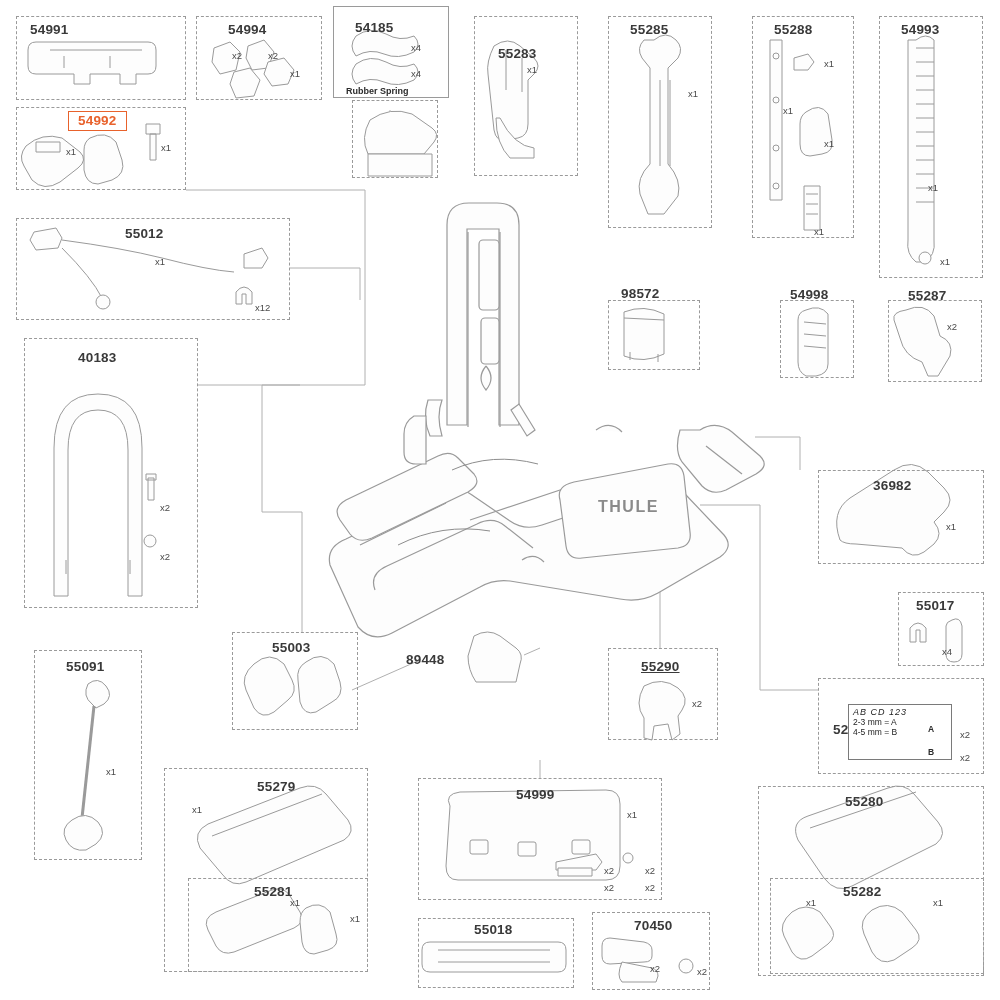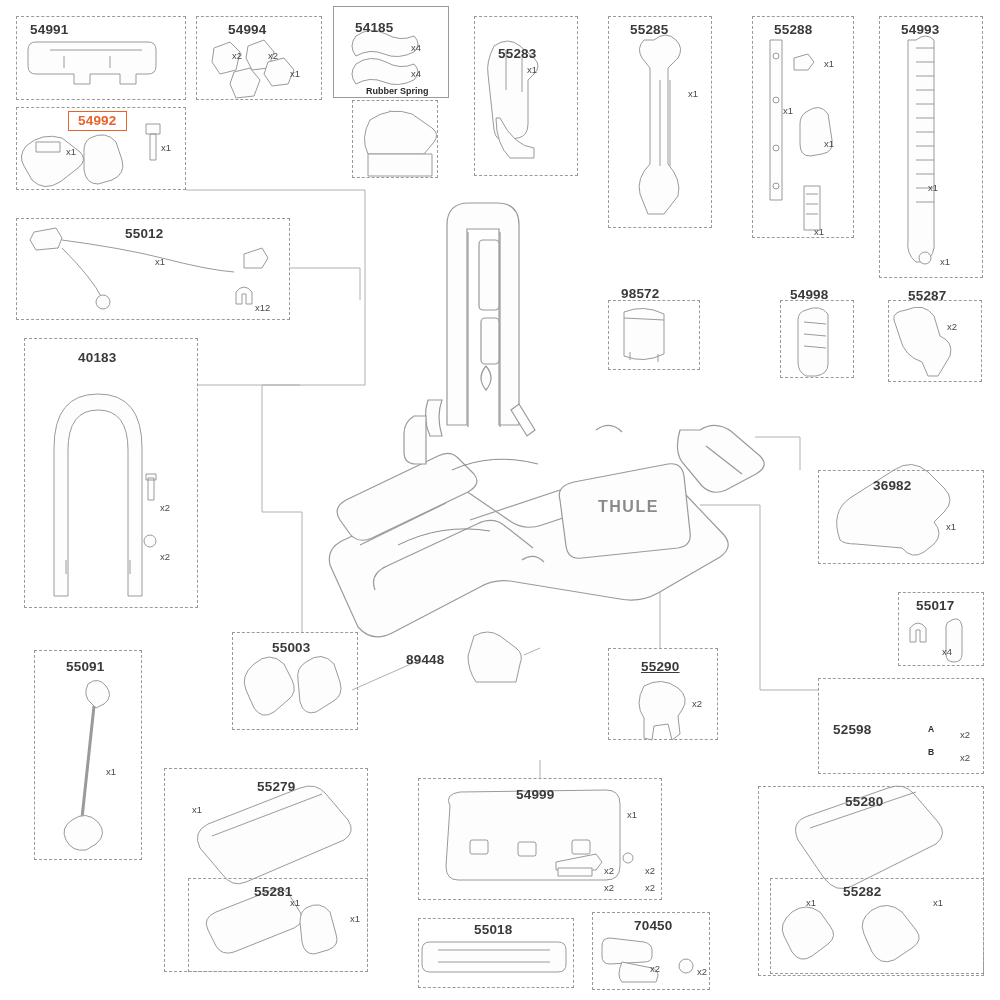--- a/index.html
+++ b/index.html
@@ -224,21 +224,21 @@
   </svg>
 
   <div class="box" style="left:16px;top:16px;width:170px;height:84px;"></div>
   <div class="label" style="left:30px;top:22px;">54991</div>
 
   <div class="box" style="left:196px;top:16px;width:126px;height:84px;"></div>
   <div class="label" style="left:228px;top:22px;">54994</div>
 
   <div class="box solid" style="left:333px;top:6px;width:116px;height:92px;"></div>
   <div class="label" style="left:355px;top:20px;">54185</div>
-  <div class="sub" style="left:346px;top:86px;margin-left:20px;">Rubber Spring</div>
+  <div class="sub" style="left:346px;top:86px;">Rubber Spring</div>
   <div class="box" style="left:352px;top:100px;width:86px;height:78px;"></div>
 
   <div class="box" style="left:474px;top:16px;width:104px;height:160px;"></div>
   <div class="label" style="left:498px;top:22px;margin-top:24px;">55283</div>
 
   <div class="box" style="left:608px;top:16px;width:104px;height:212px;"></div>
   <div class="label" style="left:630px;top:22px;">55285</div>
 
   <div class="box" style="left:752px;top:16px;width:102px;height:222px;"></div>
   <div class="label" style="left:774px;top:22px;">55288</div>
@@ -265,20 +265,25 @@
   <div class="label" style="left:78px;top:350px;">40183</div>
 
   <div class="box" style="left:818px;top:470px;width:166px;height:94px;"></div>
   <div class="label" style="left:873px;top:478px;">36982</div>
 
   <div class="box" style="left:898px;top:592px;width:86px;height:74px;"></div>
   <div class="label" style="left:916px;top:598px;">55017</div>
 
   <div class="box" style="left:818px;top:678px;width:166px;height:96px;"></div>
   <div class="label" style="left:833px;top:684px;margin-top:38px;">52598</div>
+  <div class="plate" style="left:848px;top:704px;width:104px;height:56px;">
+    <div class="pl-top">AB CD 123</div>
+    <div class="pl-row">2-3 mm = A</div>
+    <div class="pl-row">4-5 mm = B</div>
+  </div>
   <div class="mini" style="left:928px;top:724px;font-weight:700;">A</div>
   <div class="mini" style="left:928px;top:747px;font-weight:700;">B</div>
 
   <div class="box" style="left:34px;top:650px;width:108px;height:210px;"></div>
   <div class="label" style="left:66px;top:659px;">55091</div>
 
   <div class="box" style="left:232px;top:632px;width:126px;height:98px;"></div>
   <div class="label" style="left:272px;top:640px;">55003</div>
 
   <div class="label" style="left:406px;top:652px;">89448</div>

